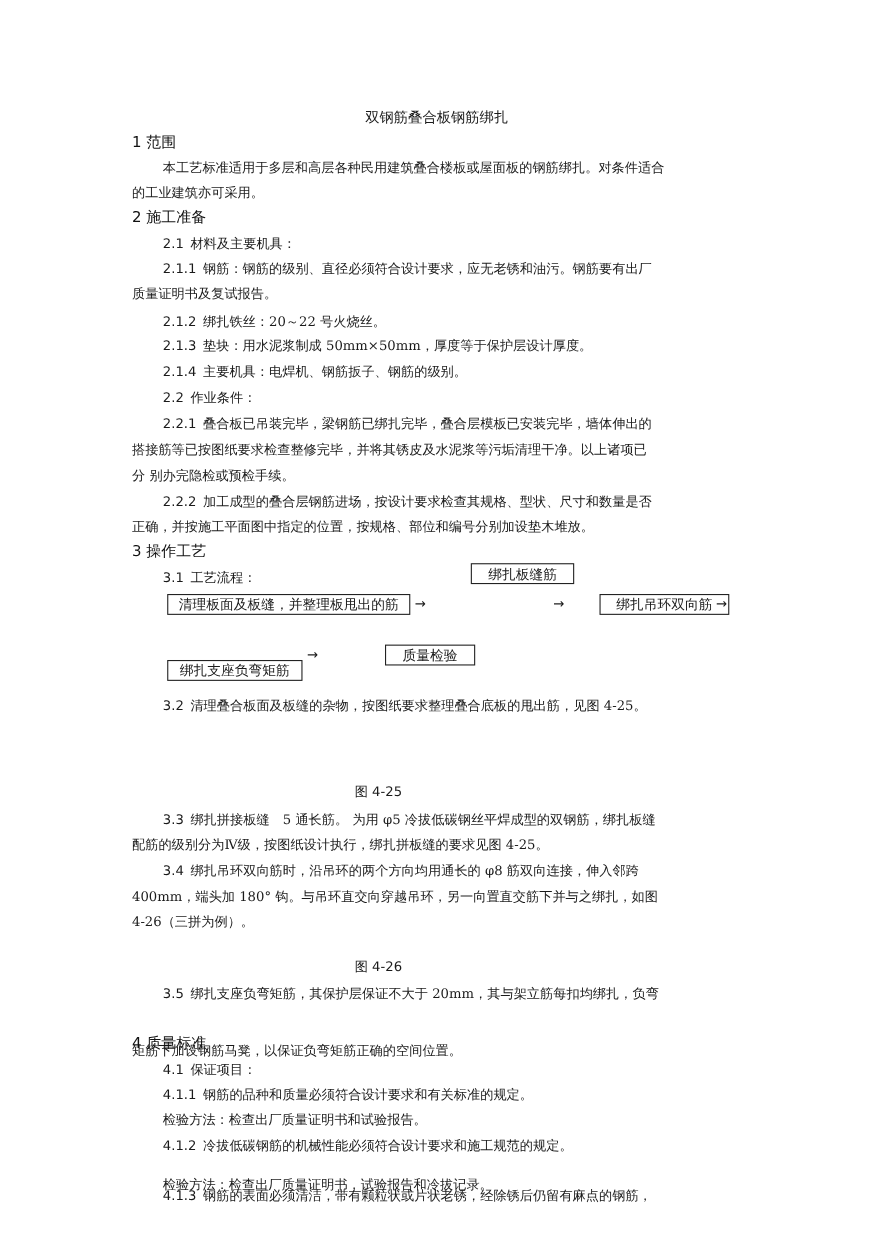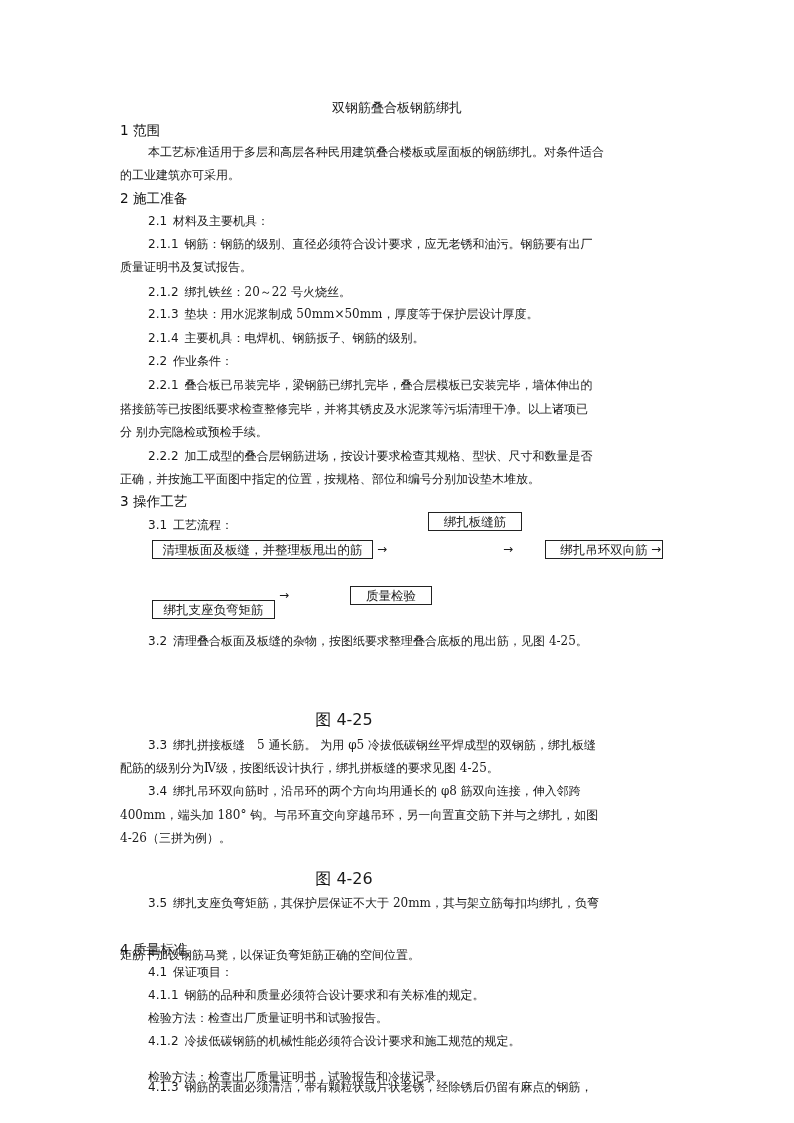--- a/index.html
+++ b/index.html
@@ -2,21 +2,21 @@
 <html><head>
 <meta charset="utf-8">
 <style>
   html, body { margin: 0; padding: 0; background: #ffffff; }
   body { width: 794px; height: 1123px; position: relative; overflow: hidden;
          font-family: "DejaVu Serif", "Liberation Serif", serif; color: #1a1a1a; }
   .ln { position: absolute; left: 120px; width: 560px; font-size: 12px; line-height: 22px; height: 22px; white-space: nowrap; }
   .ind { left: 148px; width: 532px; }
   .hd { font-family: "DejaVu Sans", "Liberation Sans", sans-serif; font-size: 13.6px; font-weight: normal; color: #111; }
   .title { left: 0; width: 794px; text-align: center; font-size: 13px; }
-  .cap { left: 0; width: 688px; text-align: center; font-size: 16px; font-family: "DejaVu Sans", "Liberation Sans", sans-serif; }
+  .cap { left: 0; width: 688px; text-align: center; font-size: 12px; font-family: "DejaVu Sans", "Liberation Sans", sans-serif; }
   .num { font-family: "DejaVu Sans", "Liberation Sans", sans-serif; margin-right: 6px; }
   .box { position: absolute; border: 1px solid #222; height: 17px; line-height: 17px; font-size: 12.5px; text-align: center; white-space: nowrap; background: #fff; }
   .arrow { position: absolute; font-size: 12px; line-height: 17px; height: 17px; font-family: "DejaVu Sans", "Liberation Sans", sans-serif; }
 </style>
 </head>
 <body>
 
 <div>
 
   <div class="ln title" style="top:97px">双钢筋叠合板钢筋绑扎</div>

